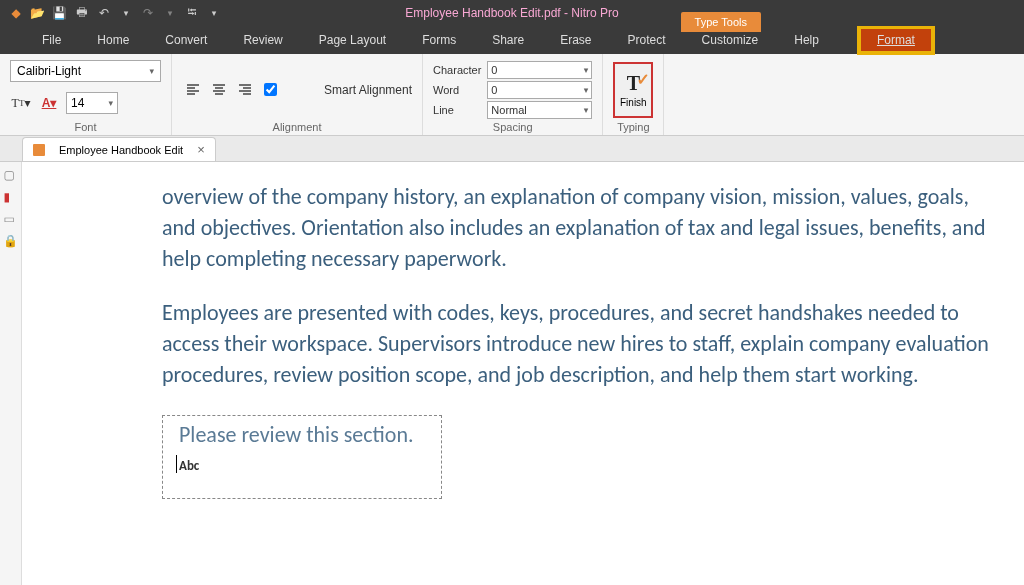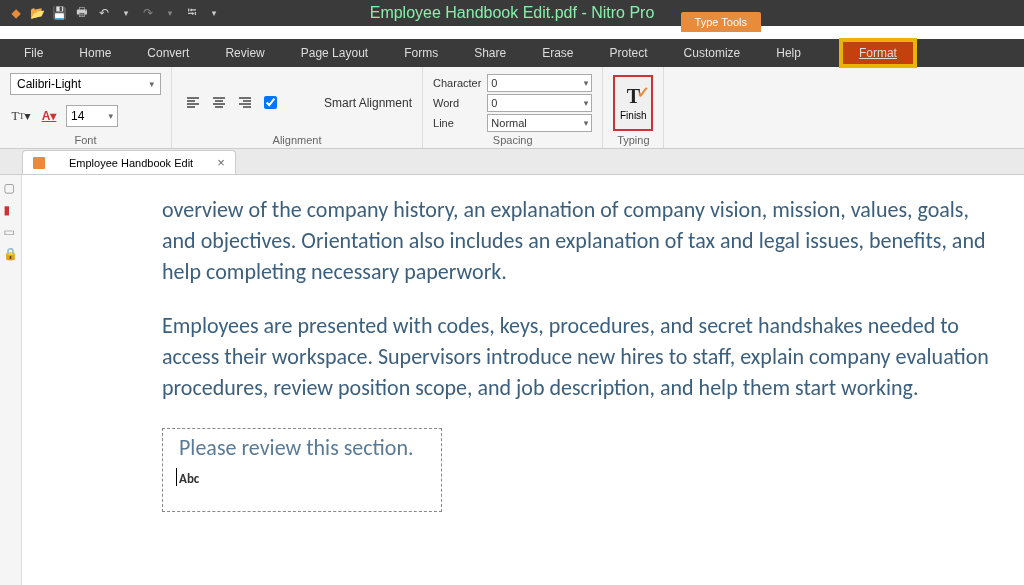--- a/index.html
+++ b/index.html
@@ -2,25 +2,25 @@
 <html><head>
 <meta charset="utf-8">
 <style>
   * { box-sizing: border-box; margin: 0; padding: 0; }
   body { font-family: "Segoe UI", Arial, sans-serif; font-size: 12px; background: #fff; width: 1024px; height: 585px; overflow: hidden; }
   
   
   .title-bar { background: #3a3a3a; height: 26px; display: flex; align-items: center; color: #ddd; position: relative; }
   .title-bar .qat { display: flex; align-items: center; gap: 6px; padding-left: 8px; }
   .title-bar .qat .icon { width: 16px; height: 16px; display: inline-flex; align-items: center; justify-content: center; color: #ccc; }
-  .title-bar .title { position: absolute; left: 50%; transform: translateX(-50%); font-size: 16px; color: #86efac; }
+  .title-bar .title { position: absolute; left: 50%; transform: translateX(-50%); font-size: 12px; color: #f9a8d4; }
   .title-bar .tool-tab { position: absolute; right: 263px; top: 12px; background: #e88b3a; color: #fff; padding: 4px 14px; font-size: 11px; border-top-left-radius: 2px; border-top-right-radius: 2px; }
   
   
-  .menu-bar { background: #3a3a3a; height: 28px; display: flex; align-items: center; gap: 0; padding-left: 6px; color: #ddd; font-size: 12px; margin-top: 13px; }
+  .menu-bar { background: #3a3a3a; height: 28px; display: flex; align-items: center; gap: 0; padding-left: 24px; color: #ddd; font-size: 12px; }
   .menu-bar .menu-item { padding: 6px 18px; cursor: pointer; }
   .menu-bar .menu-item.format { border: 4px solid #eab308; background: #c2410c; padding: 4px 16px; margin-left: 20px; text-decoration: underline; }
   
   
   .ribbon { background: #f5f5f5; border-bottom: 1px solid #ccc; height: 82px; display: flex; }
   .ribbon-group { border-right: 1px solid #ddd; padding: 6px 10px 2px 10px; display: flex; flex-direction: column; justify-content: space-between; }
   .ribbon-group .group-label { font-size: 11px; color: #666; text-align: center; margin-top: 2px; }
   .ribbon-group .controls { flex: 1; display: flex; align-items: center; gap: 4px; }
   
   .font-dropdown { width: 151px; height: 22px; border: 1px solid #aaa; background: #fff; padding: 2px 6px; font-size: 12px; display: flex; align-items: center; justify-content: space-between; }
@@ -36,21 +36,21 @@
   
   .spacing-grid { display: grid; grid-template-columns: auto 105px; gap: 2px 6px; font-size: 11px; color: #333; align-items: center; }
   .spacing-grid .spin { height: 18px; border: 1px solid #aaa; background: #fff; display: flex; align-items: center; justify-content: space-between; padding: 0 3px; font-size: 11px; }
   
   .finish-btn { width: 40px; height: 56px; border: 2px solid #c33; display: flex; flex-direction: column; align-items: center; justify-content: center; gap: 2px; background: #f0f0f0; }
   .finish-btn .icon { font-family: Georgia, serif; font-size: 20px; font-weight: bold; position: relative; color: #222; }
   .finish-btn .check { color: #e88b3a; font-size: 16px; position: absolute; top: -2px; right: -10px; }
   
   
   .doc-tab-bar { background: #eaeaea; height: 26px; border-bottom: 1px solid #ccc; display: flex; align-items: flex-end; padding-left: 22px; }
-  .doc-tab { background: #fff; border: 1px solid #ccc; border-bottom: none; padding: 4px 10px; display: flex; align-items: center; gap: 24px; font-size: 11px; border-top-left-radius: 4px; border-top-right-radius: 4px; }
+  .doc-tab { background: #fff; border: 1px solid #ccc; border-bottom: none; padding: 4px 10px; display: flex; align-items: center; gap: 14px; font-size: 11px; border-top-left-radius: 4px; border-top-right-radius: 4px; }
   .doc-tab .doc-icon { width: 12px; height: 12px; background: #e88b3a; display: inline-block; border-radius: 1px; }
   .doc-tab .close { color: #666; font-size: 13px; cursor: pointer; }
   
   
   .main-area { display: flex; height: calc(585px - 26px - 28px - 82px - 26px); }
   .side-icons { width: 22px; background: #f5f5f5; border-right: 1px solid #ddd; display: flex; flex-direction: column; align-items: center; gap: 8px; padding-top: 6px; }
   .side-icons .side-icon { width: 14px; height: 14px; color: #888; }
   .side-icons .side-icon.red { color: #c33; }
   
   .document { flex: 1; background: #fff; padding: 20px 30px 20px 140px; overflow: hidden; }

